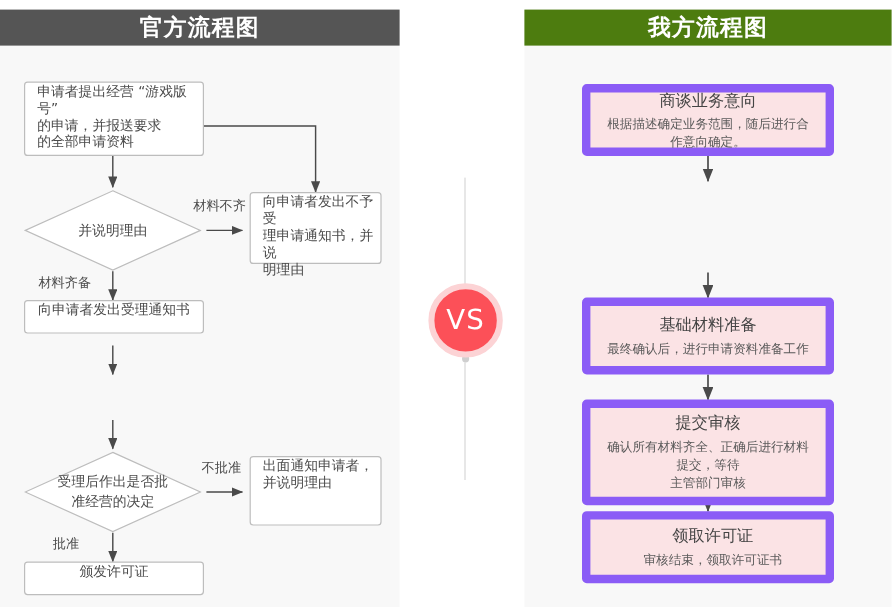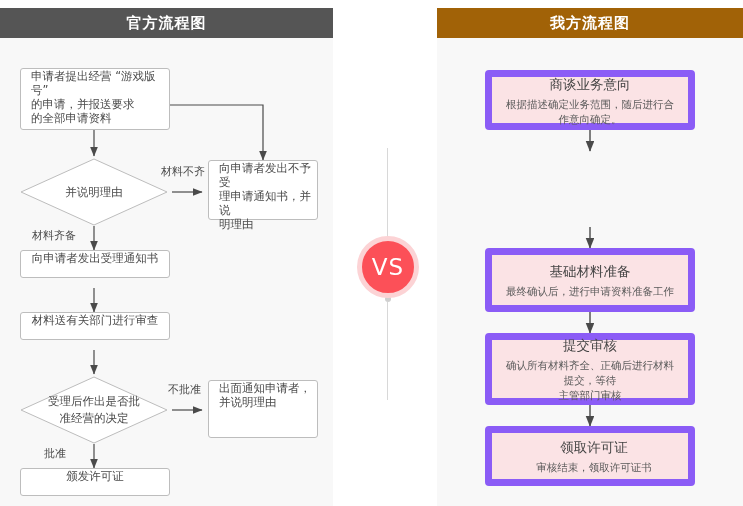--- a/index.html
+++ b/index.html
@@ -13,24 +13,24 @@
   .stage{position:absolute;left:0;top:0;width:743px;height:506px;}
 
   
   .panel{position:absolute;background:#f8f8f8;}
   #official-panel{left:0px;top:8px;width:333px;height:498px;}
   #ours-panel{left:437px;top:8px;width:306px;height:498px;}
 
   .panel-header{
     position:absolute;left:0;top:0;width:100%;height:30px;
     display:flex;align-items:center;justify-content:center;
-    color:#ffffff;font-size:15px;font-weight:bold;letter-spacing:1px;
+    color:#ffffff;font-size:19px;font-weight:bold;letter-spacing:1px;
   }
   #official-header{background:#555555;}
-  #ours-header{background:#a16207;}
+  #ours-header{background:#4d7c0f;}
 
   
   .flow{position:absolute;left:0;top:30px;width:100%;height:468px;}
 
   
   .node{position:absolute;box-sizing:border-box;}
 
   
   .rect{
     background:#ffffff;
@@ -151,23 +151,20 @@
         <svg width="148" height="68" viewBox="0 0 148 68">
           <polygon points="74,1 147,34 74,67 1,34" fill="#ffffff" stroke="#bdbdbd" stroke-width="1"></polygon>
         </svg>
         <div class="dlabel">并说明理由</div>
       </div>
 
       <div class="node rect center" style="left:20px;top:212px;width:150px;height:28px;">
         <span class="txt">向申请者发出受理通知书</span>
       </div>
 
-      <div class="node rect center" style="left:20px;top:274px;width:150px;height:28px;">
-        <span class="txt">材料送有关部门进行审查</span>
-      </div>
 
       <div class="diamond" style="left:20px;top:338px;width:148px;height:68px;">
         <svg width="148" height="68" viewBox="0 0 148 68">
           <polygon points="74,1 147,34 74,67 1,34" fill="#ffffff" stroke="#bdbdbd" stroke-width="1"></polygon>
         </svg>
         <div class="dlabel">受理后作出是否批
 准经营的决定</div>
       </div>
 
       <div class="node rect left" style="left:208px;top:342px;width:110px;height:58px;">
@@ -221,21 +218,21 @@
         <div class="c-title">商谈业务意向</div>
         <div class="c-desc">根据描述确定业务范围，随后进行合作意向确定。</div>
       </div>
 
 
       <div class="card" style="left:48px;top:210px;width:210px;height:64px;">
         <div class="c-title">基础材料准备</div>
         <div class="c-desc">最终确认后，进行申请资料准备工作</div>
       </div>
 
-      <div class="card" style="left:48px;top:295px;width:210px;height:72px;">
+      <div class="card" style="left:48px;top:295px;width:210px;height:88px;">
         <div class="c-title">提交审核</div>
         <div class="c-desc">确认所有材料齐全、正确后进行材料提交，等待
 主管部门审核</div>
       </div>
 
       <div class="card" style="left:48px;top:388px;width:210px;height:60px;padding-left:18px;">
         <div class="c-title">领取许可证</div>
         <div class="c-desc">审核结束，领取许可证书</div>
       </div>
 

